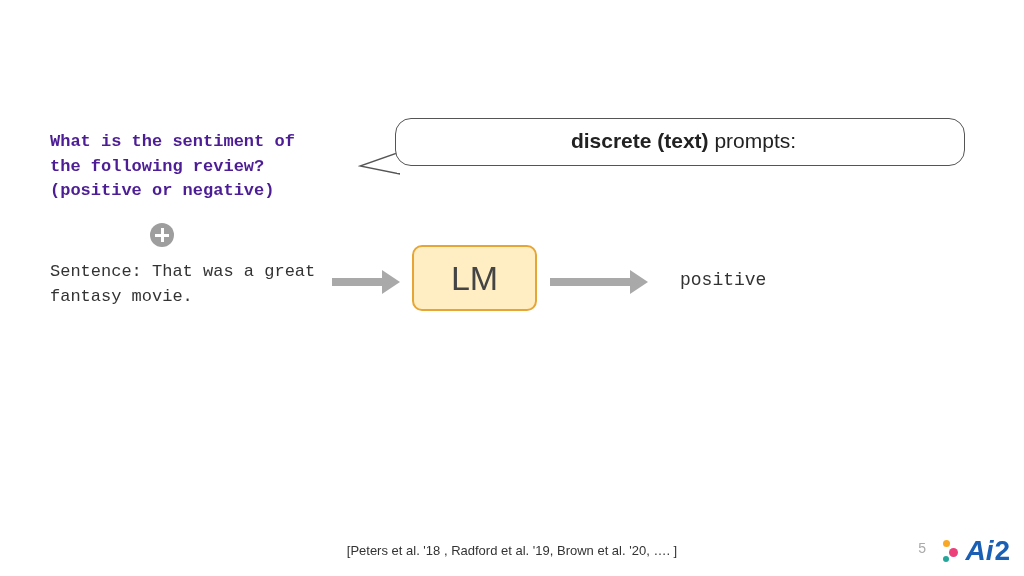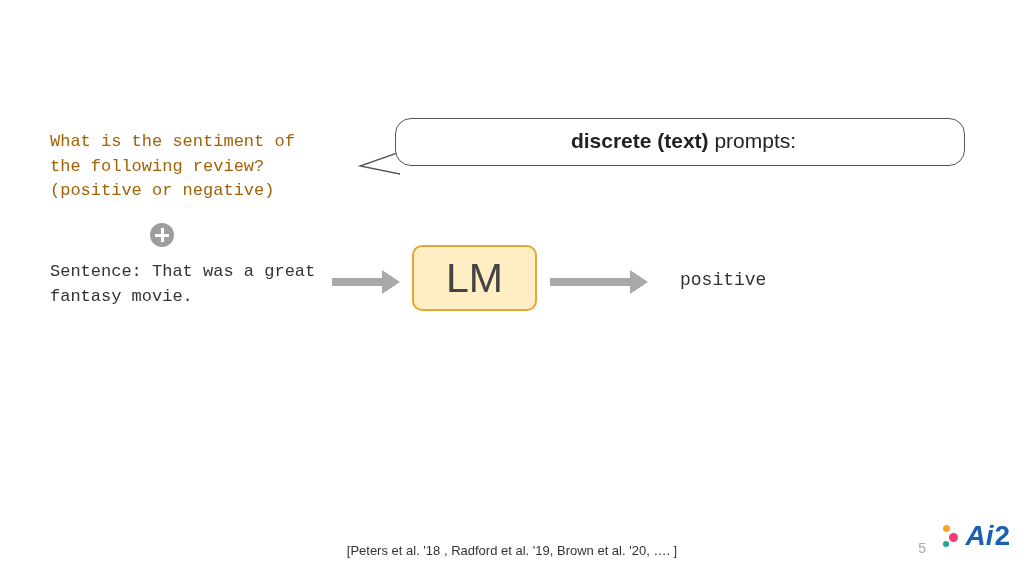--- a/index.html
+++ b/index.html
@@ -12,21 +12,22 @@
     overflow: hidden;
   }
   .prompt-text {
     position: absolute;
     left: 50px;
     top: 130px;
     width: 280px;
     font-family: "Courier New", Courier, monospace;
     font-size: 17px;
     line-height: 1.45;
-    color: #a16207;
+    color: #4c1d95;
+    font-weight: bold;
   }
   .plus-icon {
     position: absolute;
     left: 150px;
     top: 223px;
     width: 24px;
     height: 24px;
     border-radius: 50%;
     background: #9e9e9e;
     display: flex;
@@ -108,21 +109,21 @@
     left: 412px;
     top: 245px;
     width: 125px;
     height: 66px;
     background: #ffeec3;
     border: 2px solid #e6a636;
     border-radius: 10px;
     display: flex;
     align-items: center;
     justify-content: center;
-    font-size: 41px;
+    font-size: 34px;
     color: #444;
   }
   .output-text {
     position: absolute;
     left: 680px;
     top: 270px;
     font-family: "Courier New", Courier, monospace;
     font-size: 18px;
     color: #333;
   }
@@ -138,21 +139,21 @@
   .page-num {
     position: absolute;
     right: 98px;
     bottom: 20px;
     font-size: 14px;
     color: #aaa;
   }
   .logo {
     position: absolute;
     right: 14px;
-    bottom: 24px;
+    bottom: 9px;
     display: flex;
     align-items: center;
     font-weight: bold;
     font-style: italic;
     font-size: 28px;
     color: #1a5fb4;
     font-family: Arial, sans-serif;
   }
   .logo .two {
     font-style: normal;

